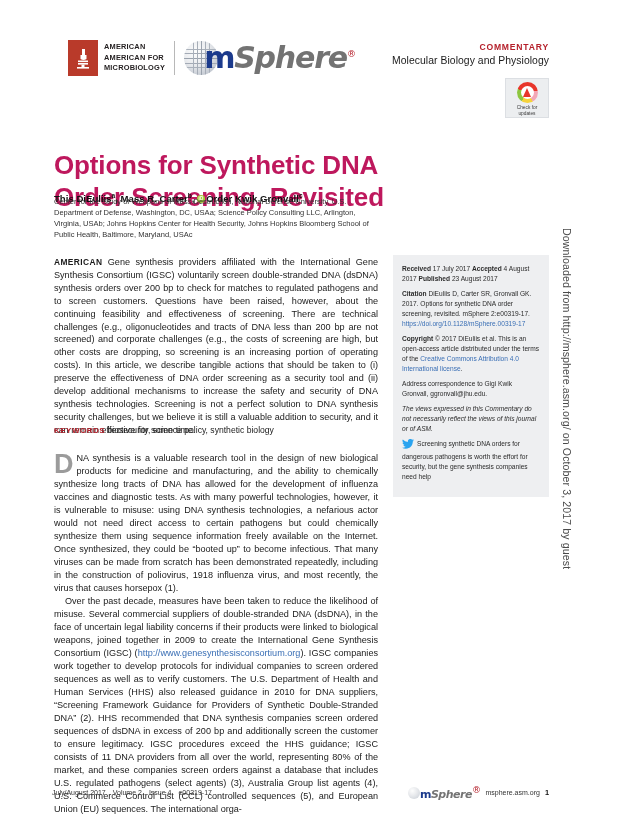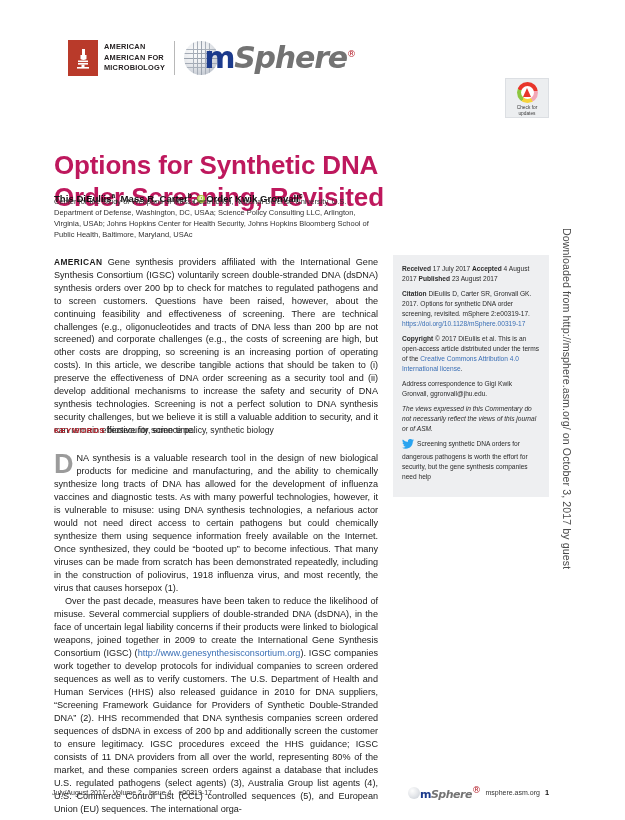--- a/index.html
+++ b/index.html
@@ -203,20 +203,24 @@
         <div>AMERICAN FOR</div>
         <div>MICROBIOLOGY</div>
       </div>
       <div class="asm-divider"></div>
       <div class="msphere-logo">
         <div class="globe"></div>
         <div class="msphere-text"><span class="ms-m">m</span><span class="ms-sphere">Sphere</span><span class="ms-reg">®</span></div>
       </div>
     </div>
 
+    <div class="hdr-right">
+      <div class="commentary">COMMENTARY</div>
+      <div class="section-name">Molecular Biology and Physiology</div>
+    </div>
 
     <div class="crossmark">
       <div class="cm-ring">
         <div class="cm-arrow"></div>
       </div>
       <div class="cm-label">
         <div>Check for</div>
         <div>updates</div>
       </div>
     </div>

